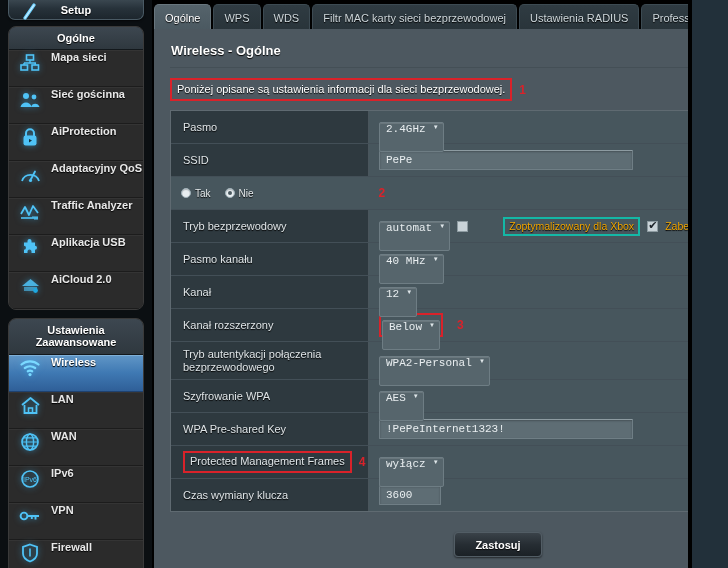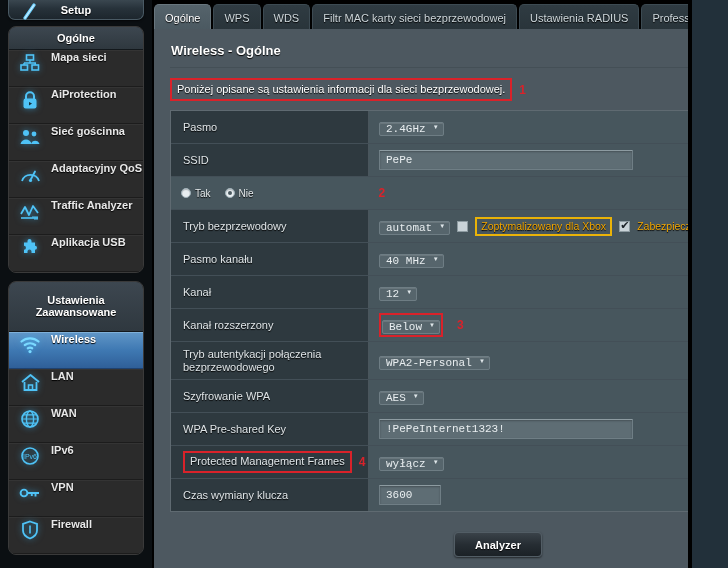--- a/index.html
+++ b/index.html
@@ -54,21 +54,21 @@
   .nav-head {
     height: 23px;
     background: linear-gradient(to bottom, #3d4750 0%, #2f383f 100%);
     color: #fff; font-size: 11px; font-weight: bold;
     display: flex; align-items: center; justify-content: center;
     text-shadow: 0 1px 1px #000;
     border-bottom: 1px solid #13181c;
     text-align: center;
     line-height: 11px;
   }
-  .nav-head.two-line { height: 50px; flex-direction: column; justify-content: center; gap: 1px; }
+  .nav-head.two-line { height: 36px; flex-direction: column; justify-content: center; gap: 1px; }
 
   .nav-item {
     height: 37px;
     display: flex; align-items: flex-start;
     padding-left: 8px;
     border-bottom: 1px solid #1c1c1c;
     border-top: 1px solid #343434;
     background: #2b2b2b;
     cursor: pointer;
   }
@@ -202,21 +202,21 @@
   select, .fakesel {
     appearance: none;
     -webkit-appearance: none;
     background: #56656c;
     color: #e9eef0;
     font-family: "Liberation Mono", monospace;
     font-size: 11px;
     border: 1px solid #6e7d84;
     border-radius: 2px;
     height: 20px;
-    padding: 0 17px 0 6px;
+    padding: 0 17px 16px 6px;
     position: relative;
     cursor: pointer;
     box-shadow: inset 0 1px 0 rgba(255,255,255,.12);
   }
   .selwrap { position: relative; display: inline-block; }
   .selwrap::after {
     content: "▼";
     position: absolute; right: 5px; top: 50%;
     transform: translateY(-50%);
     font-size: 6px; color: #dfe6e9;
@@ -276,22 +276,23 @@
   }
   .cbox.checked::after {
     content: "✔";
     position: absolute; left: 0; top: -3px;
     font-size: 11px; color: #1b2228;
     line-height: 13px;
   }
   .cblabel { color: #f0a500; font-size: 10.5px; text-shadow: 0 1px 1px #000; white-space: nowrap; }
   .cblabel.boxed {
     color: #f0a500;
-    border: 2px solid #eab308;
+    border: 2px solid #14b8a6;
     padding: 1px 4px 2px 4px;
+    margin-left: 28px;
   }
   .hl-box {
     border: 2px solid #d9222a;
     padding: 1px;
     display: inline-flex;
     align-items: center;
   }
   .lbl-hl {
     border: 2px solid #d9222a;
     padding: 2px 5px 3px 5px;
@@ -351,43 +352,43 @@
             <rect x="1" y="11" width="6.5" height="5" fill="none" stroke="#4fc3f7" stroke-width="1.6"></rect>
             <rect x="12" y="11" width="6.5" height="5" fill="none" stroke="#4fc3f7" stroke-width="1.6"></rect>
             <path d="M10 6 v3 M4 9 h12 M4 9 v2 M15.2 9 v2" stroke="#4fc3f7" stroke-width="1.4" fill="none"></path>
           </svg>
         </span>
         <span class="txt">Mapa sieci</span>
       </div>
 
       <div class="nav-item">
         <span class="ico">
-          <svg width="18" height="20" viewBox="0 0 18 20">
-            <path d="M5 9 V6.2 a4 4 0 0 1 8 0 V9" fill="none" stroke="#4fc3f7" stroke-width="2"></path>
-            <rect x="2.5" y="8.5" width="13" height="10" rx="2.2" fill="#4fc3f7"></rect>
-            <path d="M8 12 l3 1.6 l-3 1.8 z" fill="#12303c"></path>
-          </svg>
-        </span>
-        <span class="txt">AiProtection</span>
-      </div>
-
-      <div class="nav-item">
-        <span class="ico">
           <svg width="22" height="18" viewBox="0 0 22 18">
             <circle cx="7" cy="5" r="3" fill="#4fc3f7"></circle>
             <circle cx="15" cy="6" r="2.4" fill="#4fc3f7"></circle>
             <path d="M1.5 16 C2.5 10 11.5 10 12.5 16 Z" fill="#4fc3f7"></path>
             <path d="M12 16 C12.8 11.5 19.5 11.5 20.5 16 Z" fill="#4fc3f7"></path>
           </svg>
         </span>
         <span class="txt">Sieć gościnna</span>
       </div>
 
       <div class="nav-item">
         <span class="ico">
+          <svg width="18" height="20" viewBox="0 0 18 20">
+            <path d="M5 9 V6.2 a4 4 0 0 1 8 0 V9" fill="none" stroke="#4fc3f7" stroke-width="2"></path>
+            <rect x="2.5" y="8.5" width="13" height="10" rx="2.2" fill="#4fc3f7"></rect>
+            <path d="M8 12 l3 1.6 l-3 1.8 z" fill="#12303c"></path>
+          </svg>
+        </span>
+        <span class="txt">AiProtection</span>
+      </div>
+
+      <div class="nav-item">
+        <span class="ico">
           <svg width="21" height="19" viewBox="0 0 21 19">
             <path d="M2 16 A9 9 0 0 1 19 16" fill="none" stroke="#4fc3f7" stroke-width="1.8"></path>
             <path d="M10.5 15 L15 6.5" stroke="#4fc3f7" stroke-width="1.8" stroke-linecap="round"></path>
             <circle cx="10.5" cy="15.5" r="1.6" fill="#4fc3f7"></circle>
           </svg>
         </span>
         <span class="txt">Adaptacyjny QoS</span>
       </div>
 
       <div class="nav-item">
@@ -403,20 +404,30 @@
 
       <div class="nav-item">
         <span class="ico">
           <svg width="20" height="19" viewBox="0 0 20 19">
             <path d="M7.5 2 a2 2 0 0 1 4 0 v1.5 h3.5 v3.2 a2 2 0 0 1 0 4 v3.3 h-3.5 v-1.6 a2 2 0 0 0 -4 0 v1.6 H4 v-3.3 a2 2 0 0 0 0 -4 V3.5 h3.5 z" fill="#4fc3f7"></path>
           </svg>
         </span>
         <span class="txt">Aplikacja USB</span>
       </div>
 
+      <div class="nav-item">
+        <span class="ico">
+          <svg width="21" height="18" viewBox="0 0 21 18">
+            <path d="M10.5 3 L19 10 H2 Z" fill="#4fc3f7" opacity=".85"></path>
+            <path d="M4 11 h13 v4 H4 z" fill="#4fc3f7" opacity=".6"></path>
+            <circle cx="15.5" cy="14.5" r="2.4" fill="#1ea7e0"></circle>
+          </svg>
+        </span>
+        <span class="txt">AiCloud 2.0</span>
+      </div>
     </div>
 
     <div class="nav-group">
       <div class="nav-head two-line">
         <span>Ustawienia</span>
         <span>Zaawansowane</span>
       </div>
 
       <div class="nav-item active">
         <span class="ico">
@@ -643,21 +654,21 @@
             <span class="lt">Czas wymiany klucza</span>
           </div>
           <div class="cell-value">
             <input type="text" class="in-rk" value="3600" style="">
           </div>
         </div>
 
       </div>
 
       <div class="apply-wrap">
-        <button class="apply-btn">Analyzer</button>
+        <button class="apply-btn">Zastosuj</button>
       </div>
 
     </div>
 
     <div id="blackstrip"></div>
     <div id="rightgap"></div>
   </div>
 </div>
 
 </body></html>

